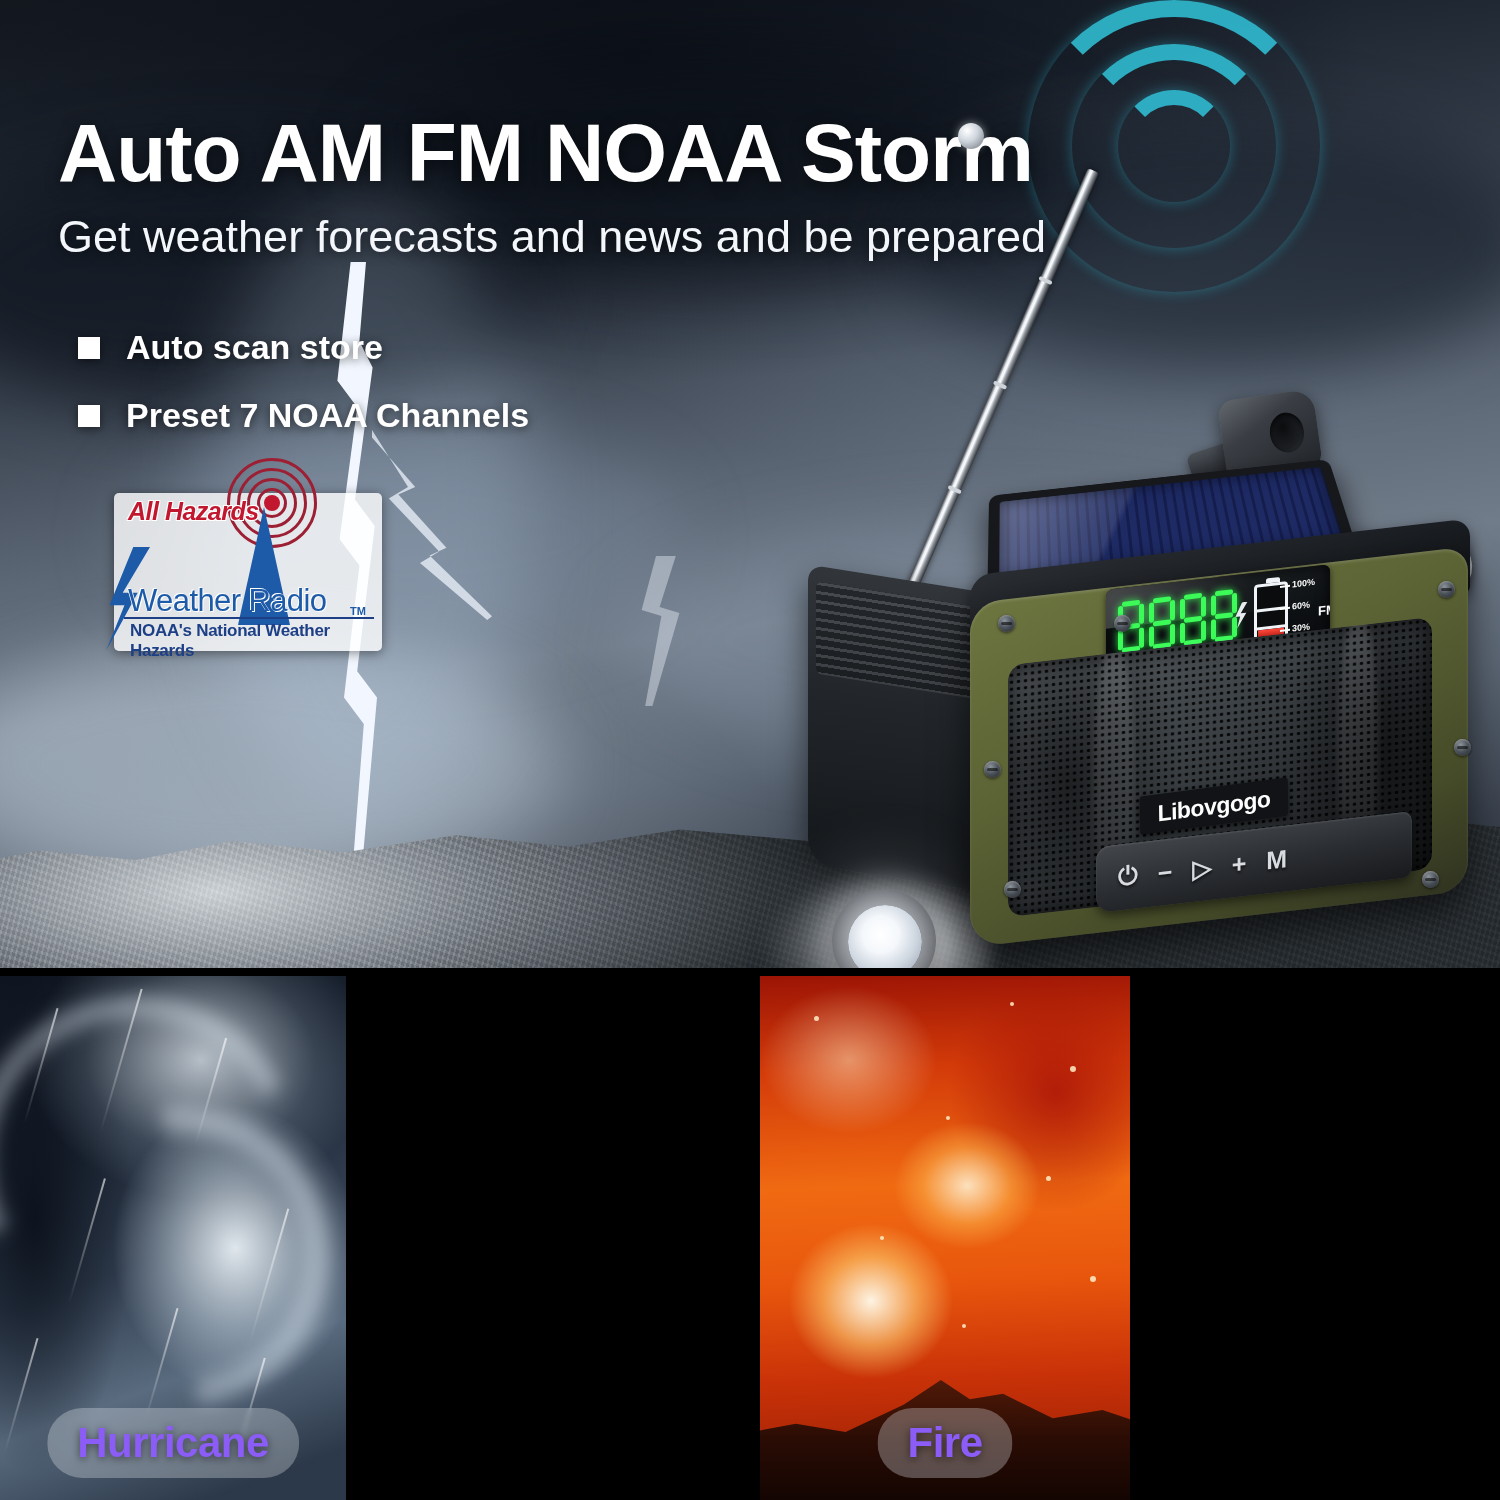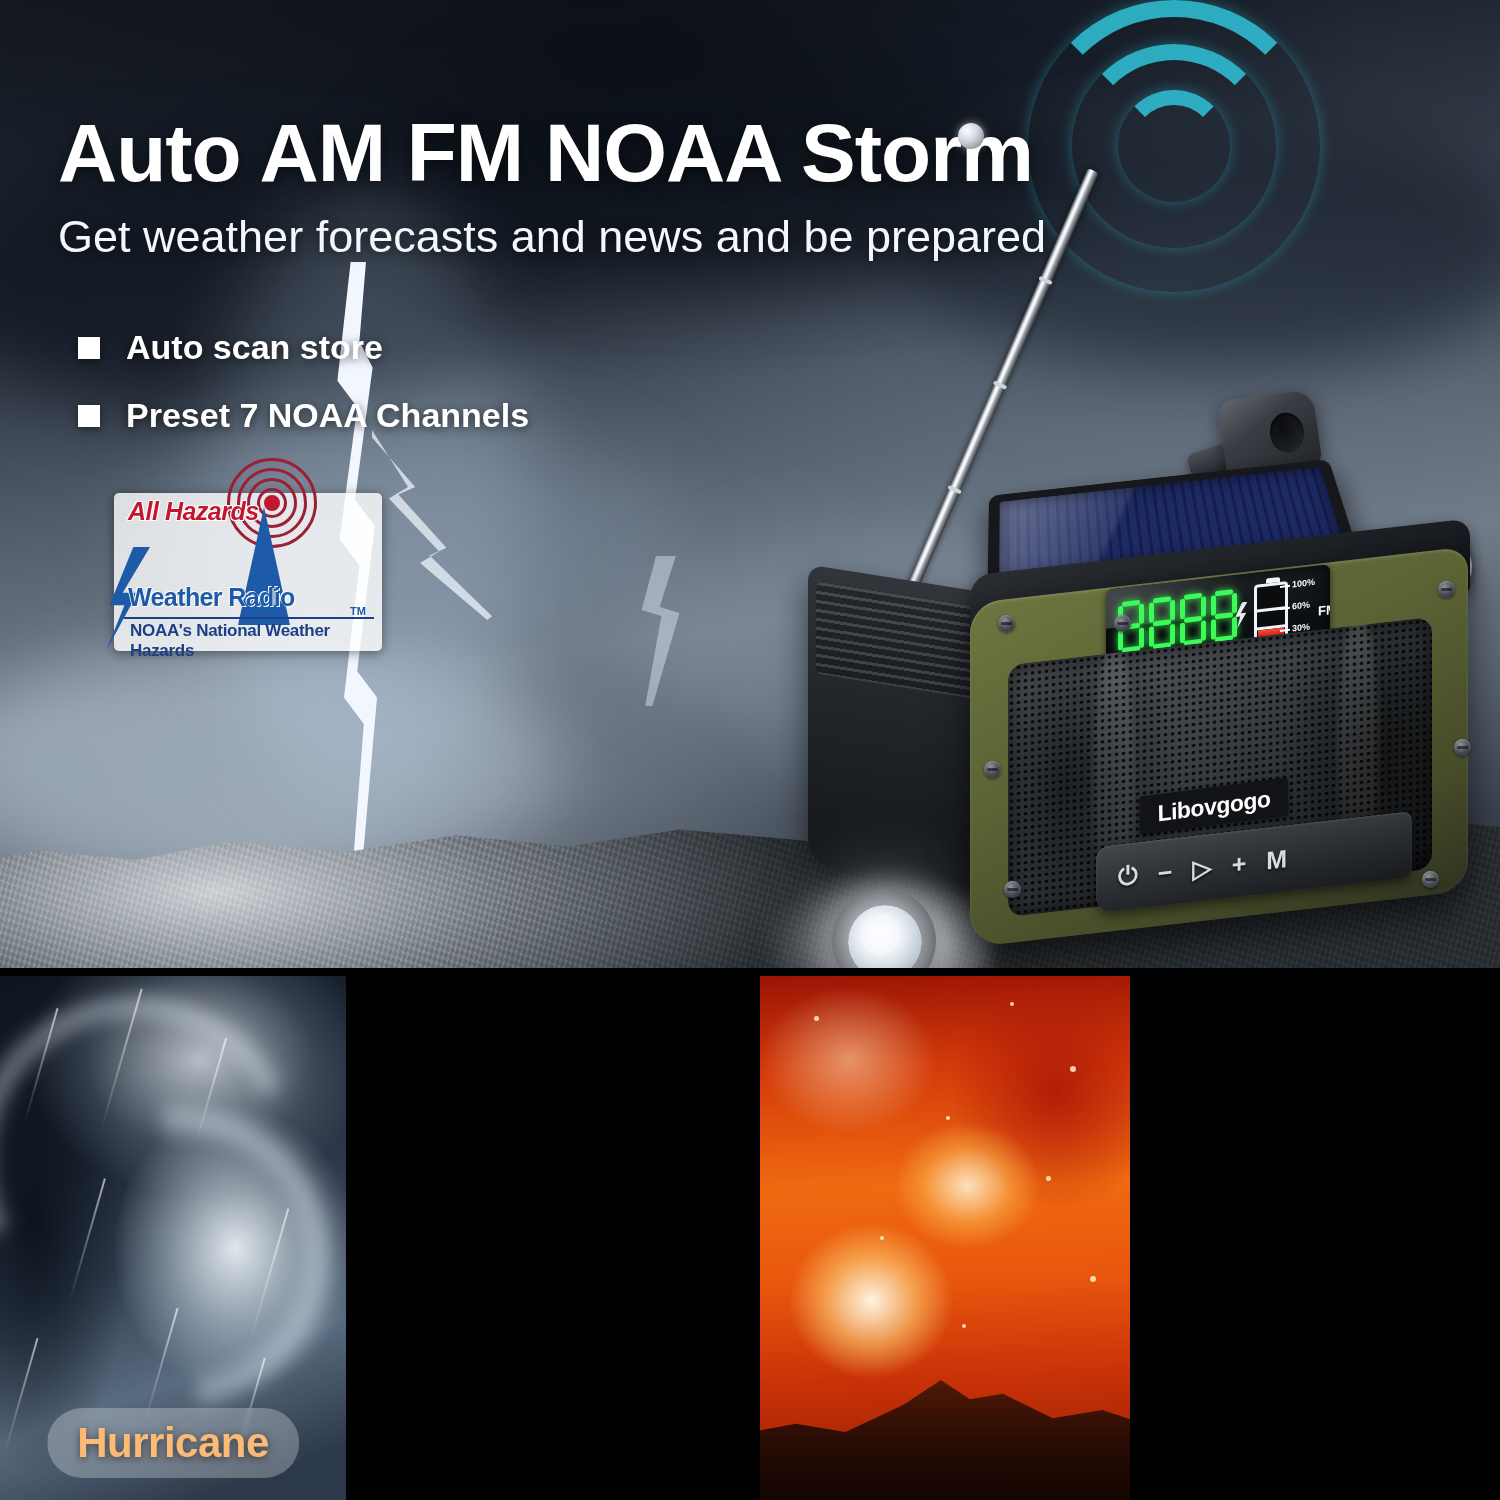--- a/index.html
+++ b/index.html
@@ -62,21 +62,21 @@
   #noaa .ring { position:absolute; border-radius:50%; border:3px solid #9c1f33; left:50%; top:50%; transform:translate(-50%,-50%); }
   #noaa .ringdot { position:absolute; left:50%; top:50%; width:16px; height:16px; margin:-8px 0 0 -8px;
       background:#c2182f; border-radius:50%; }
   #noaa .tower { position:absolute; left:132px; top:52px; width:0; height:0;
       border-left:26px solid transparent; border-right:26px solid transparent; border-bottom:118px solid #1d5aa8;
       transform:rotate(0deg); }
   #noaa .allhaz { position:absolute; left:22px; top:42px; font-size:25px; font-weight:700; color:#c2182f;
       font-style:italic; letter-spacing:-.5px; text-shadow:1px 1px 0 #fff,-1px -1px 0 #fff,1px -1px 0 #fff,-1px 1px 0 #fff; }
   #noaa .big { position:absolute; left:8px; top:58px; font-size:68px; font-weight:700; font-style:italic;
       color:#1d5aa8; letter-spacing:-4px; -webkit-text-stroke:3px #fff; paint-order:stroke fill; }
-  #noaa .wr { position:absolute; left:22px; top:128px; font-size:25px; font-weight:700; color:#1d5aa8;
+  #noaa .wr { position:absolute; left:22px; top:128px; font-size:31px; font-weight:400; color:#1d5aa8;
       letter-spacing:-.6px; text-shadow:1px 1px 0 #fff,-1px -1px 0 #fff; }
   #noaa .tm { position:absolute; left:244px; top:150px; font-size:11px; font-weight:700; color:#1d5aa8; }
   #noaa .nws { position:absolute; left:24px; top:166px; font-size:17px; font-weight:700; color:#1d3f86; letter-spacing:-.3px; }
   #noaa .nwsline { position:absolute; left:18px; top:162px; width:250px; height:2px; background:#1d3f86; }
   #noaa .blt { position:absolute; left:0px; top:92px; width:44px; height:104px; background:#1d5aa8;
       clip-path:polygon(62% 0,8% 56%,42% 56%,0 100%,72% 44%,38% 44%,100% 0); }
 
   
   #radio { position:absolute; left:790px; top:395px; width:700px; height:560px; }
 
@@ -213,21 +213,21 @@
       background:radial-gradient(circle at 38% 34%,#8d949b 0%,#4a5057 48%,#20242a 100%);
       box-shadow:inset 0 1px 2px rgba(255,255,255,.35), 0 1px 3px rgba(0,0,0,.6); }
   .screw::after { content:""; position:absolute; left:3px; top:7px; width:11px; height:3px; background:rgba(0,0,0,.55); border-radius:2px; }
 
   
   #thumbs { position:absolute; left:0; top:968px; width:1500px; height:532px; background:#000; }
   .panel { position:absolute; top:8px; height:524px; overflow:hidden; }
   .plabel { position:absolute; left:50%; transform:translateX(-50%); bottom:22px;
       background:rgba(235,238,242,.30); border-radius:38px; padding:11px 30px; white-space:nowrap;
       backdrop-filter:blur(2px); }
-  .plabel span { color:#fdba74; font-size:42px; font-weight:700; letter-spacing:-.5px;
+  .plabel span { color:#8b5cf6; font-size:42px; font-weight:700; letter-spacing:-.5px;
       text-shadow:0 2px 8px rgba(0,0,0,.55); }
 
   
   #art-hur { position:absolute; inset:0;
       background:
         radial-gradient(ellipse 52% 40% at 68% 52%, rgba(238,245,250,.92) 0%, rgba(210,224,234,.45) 38%, rgba(150,168,184,0) 68%),
         radial-gradient(ellipse 64% 34% at 58% 16%, rgba(226,235,242,.78) 0%, rgba(160,178,194,.22) 52%, rgba(0,0,0,0) 78%),
         radial-gradient(ellipse 40% 70% at 10% 46%, rgba(10,16,26,.92), rgba(16,24,36,.2) 70%),
         linear-gradient(160deg,#0e141e 0%,#1b2433 26%,#39475a 52%,#6c8096 72%,#334153 92%); }
   #art-hur .swirl { position:absolute; border-radius:50%; border:22px solid rgba(225,235,244,.4);
@@ -486,16 +486,19 @@
         <div class="emb" style="left:54px;top:40px;width:5px;height:5px;"></div>
         <div class="emb" style="left:250px;top:26px;width:4px;height:4px;"></div>
         <div class="emb" style="left:310px;top:90px;width:6px;height:6px;"></div>
         <div class="emb" style="left:186px;top:140px;width:4px;height:4px;"></div>
         <div class="emb" style="left:286px;top:200px;width:5px;height:5px;"></div>
         <div class="emb" style="left:120px;top:260px;width:4px;height:4px;"></div>
         <div class="emb" style="left:330px;top:300px;width:6px;height:6px;"></div>
         <div class="emb" style="left:202px;top:348px;width:4px;height:4px;"></div>
         <div class="rock2"></div>
       </div>
+      <div class="plabel">
+        <span>Fire</span>
+      </div>
     </div>
 
   </div>
 </div>
 
 </body></html>

